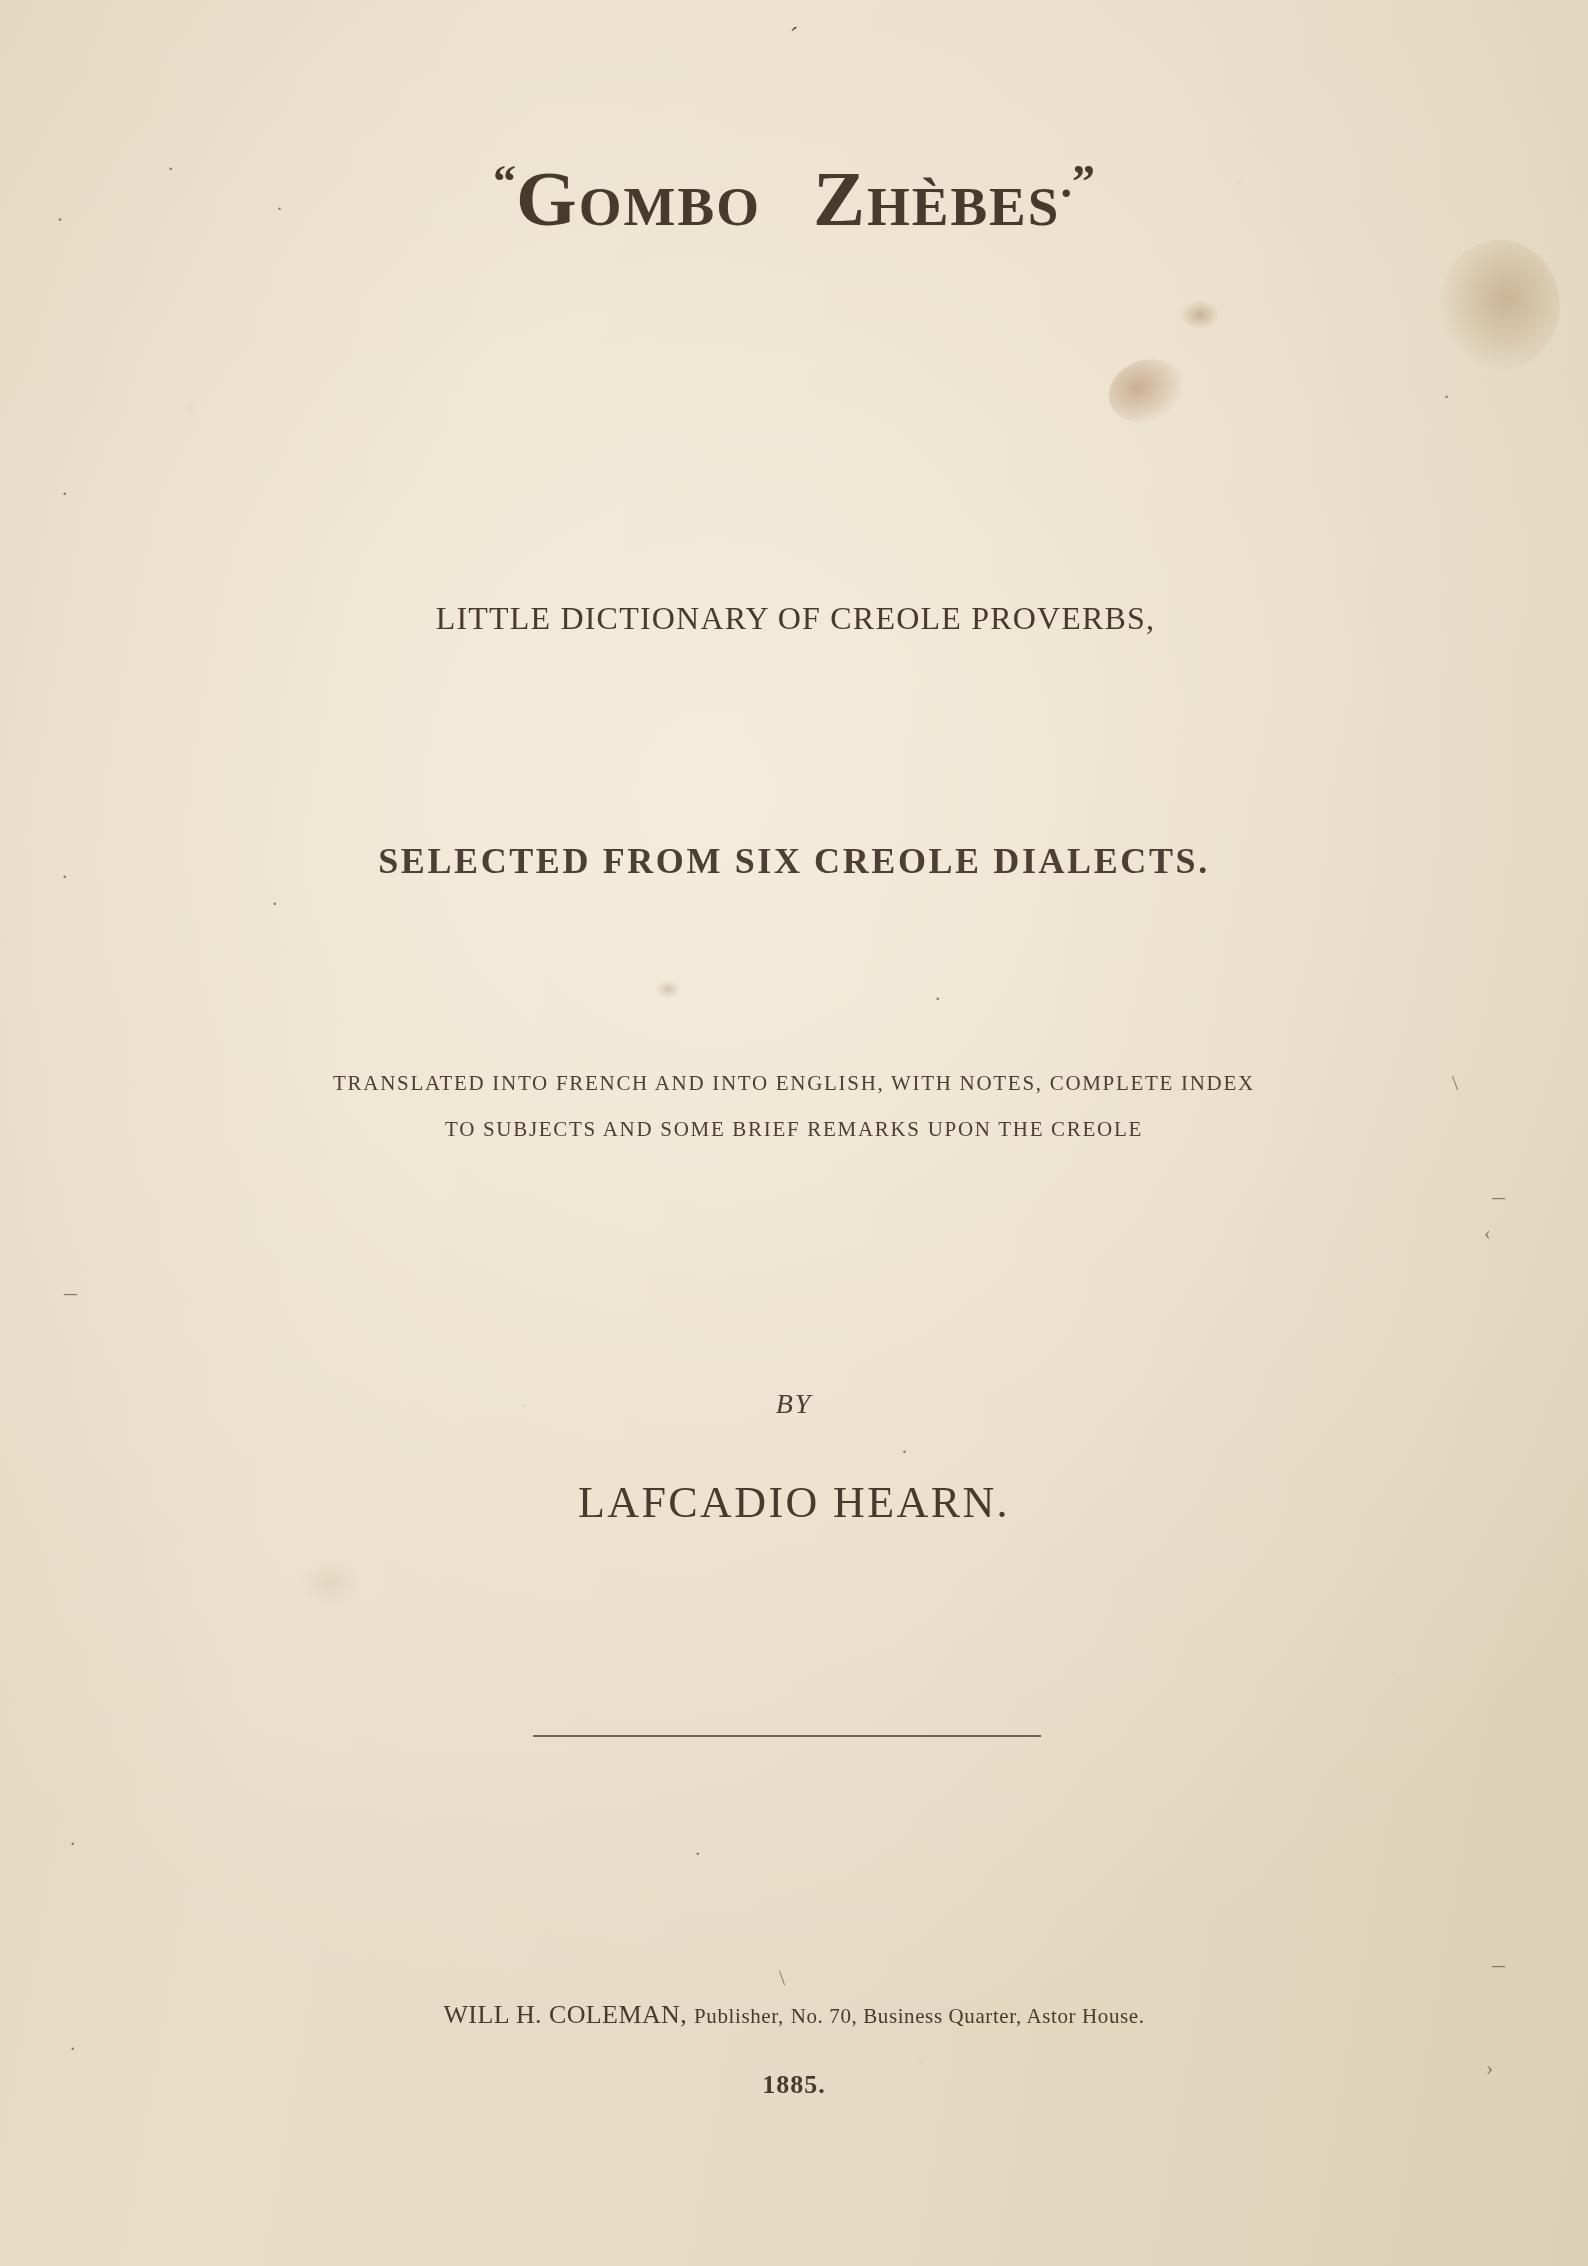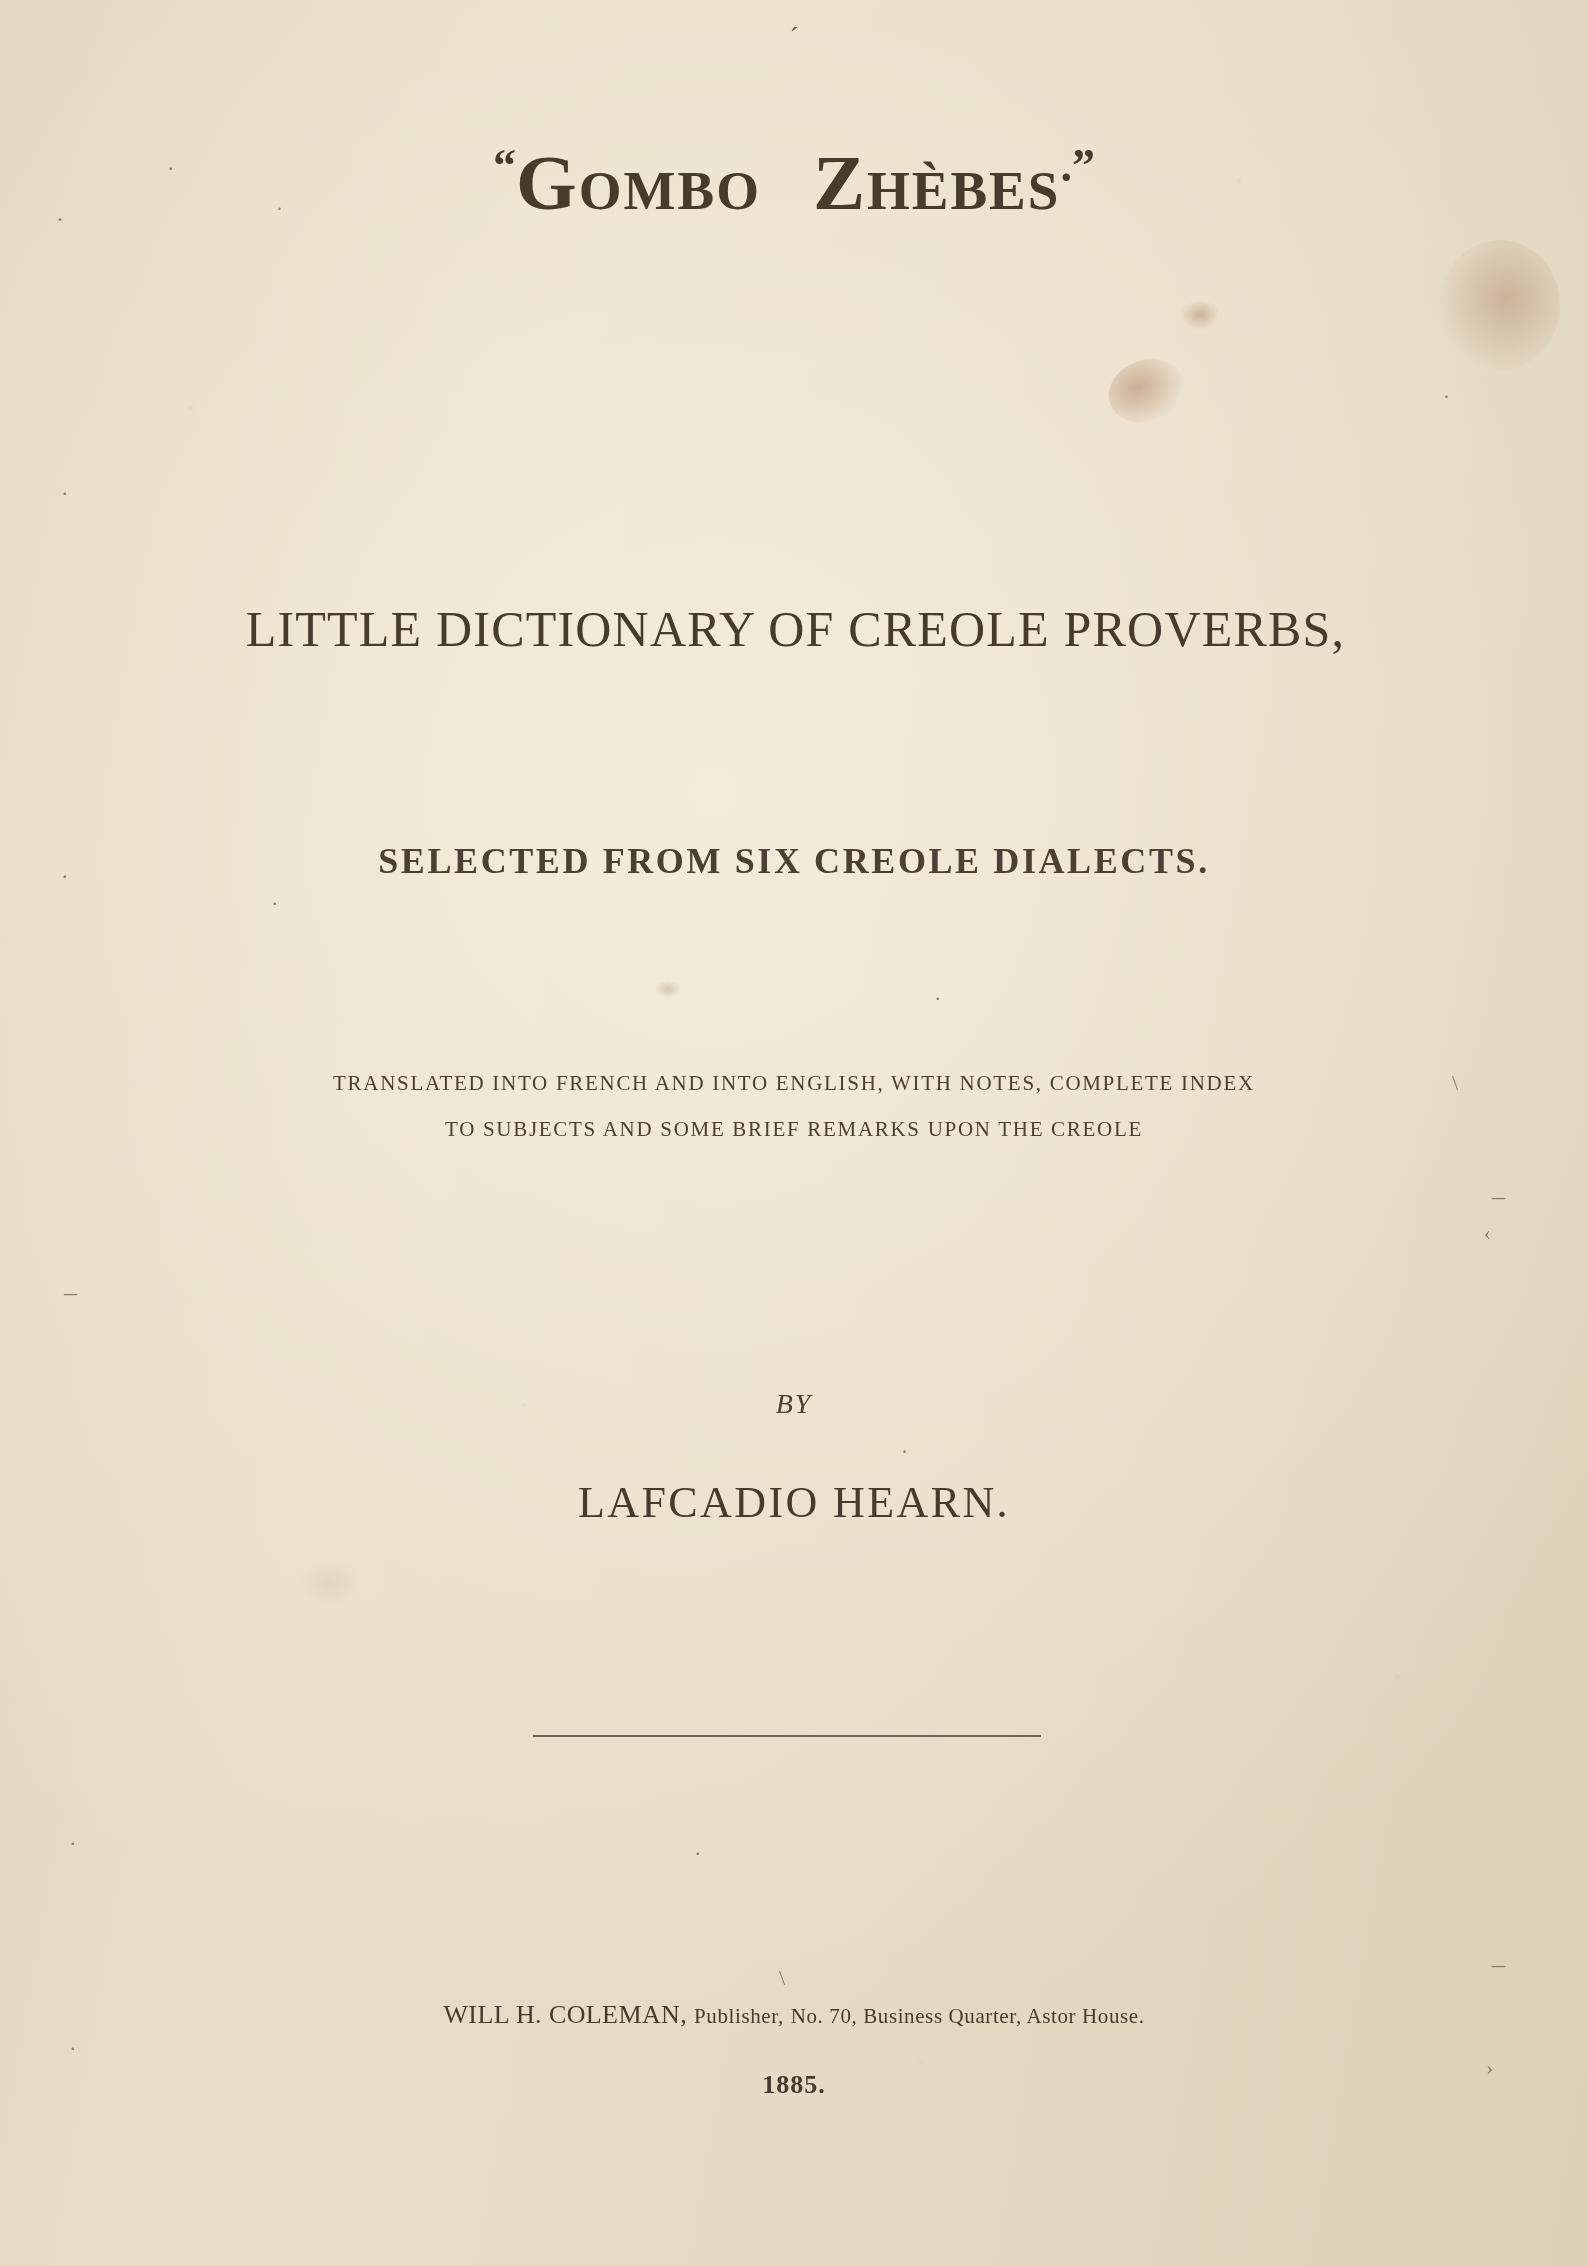--- a/index.html
+++ b/index.html
@@ -87,21 +87,21 @@
     position: absolute;
     left: 0; right: 0; top: 22px;
     font-size: 26px;
     color: #5d5142;
     letter-spacing: 0;
   }
 
   .title {
     position: absolute;
     left: 0; right: 0;
-    top: 86px;
+    top: 102px;
     font-size: 78px;
     letter-spacing: 2px;
     color: #463b2d;
     font-variant: small-caps;
     white-space: nowrap;
   }
   .title .q {
     font-size: 46px;
     vertical-align: 28px;
     letter-spacing: 0;
@@ -111,21 +111,21 @@
   }
   .title .gap {
     display: inline-block;
     width: 52px;
   }
 
   .subtitle1 {
     position: absolute;
     left: 0; right: 5px;
     top: 600px;
-    font-size: 50px;
+    font-size: 32px;
     letter-spacing: 1.2px;
     color: #463b2d;
     white-space: nowrap;
     padding-left: 8px;
   }
 
   .subtitle2 {
     position: absolute;
     left: 0; right: 0;
     top: 840px;

